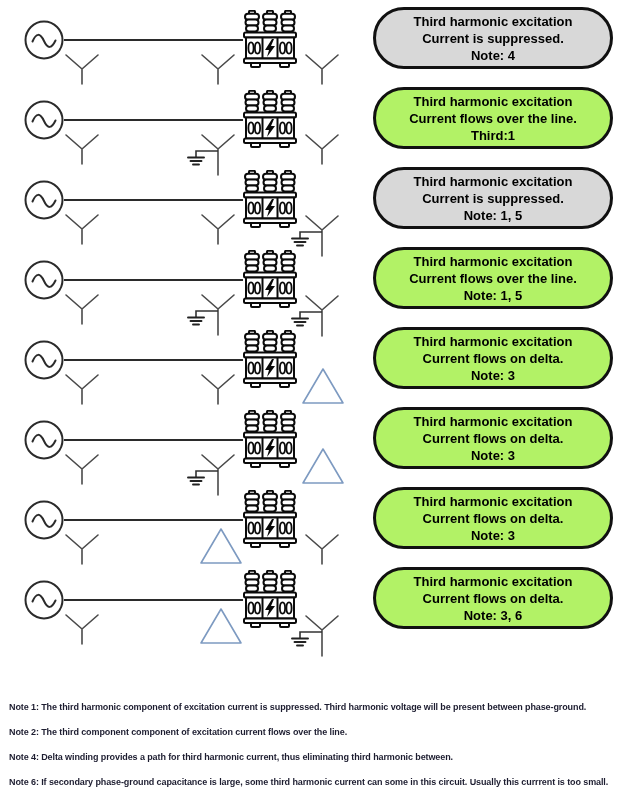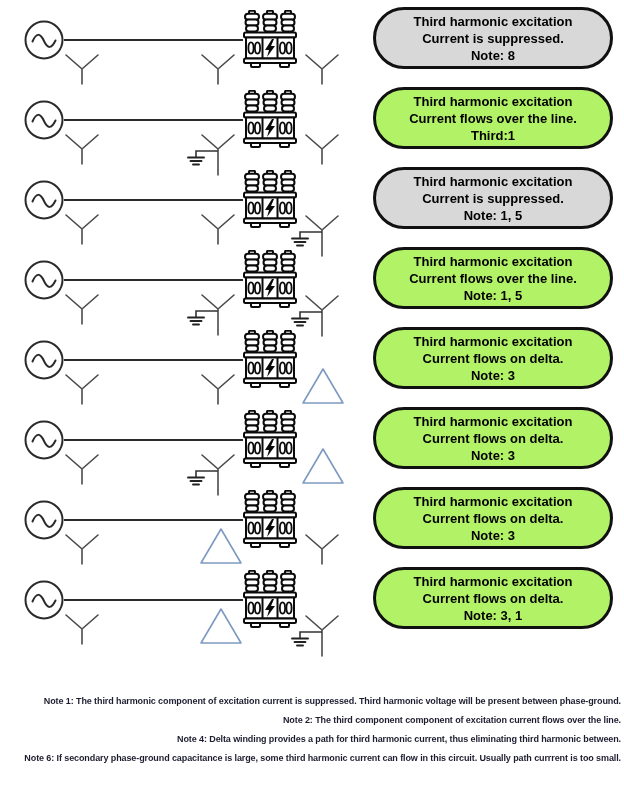--- a/index.html
+++ b/index.html
@@ -13,22 +13,22 @@
   .tline{position:absolute;height:2px;background:#2b2b2b;}
   .pill{
     position:absolute;left:373px;width:240px;height:62px;
     border:3px solid #111111;border-radius:34px;
     display:flex;flex-direction:column;align-items:center;justify-content:center;
     text-align:center;font-weight:bold;font-size:13px;line-height:17px;color:#000;
     box-sizing:border-box;
   }
   .notes{position:absolute;left:3px;top:692px;width:618px;}
   .note-line{
-    margin:0;font-size:9px;font-weight:bold;color:#1d1d30;
-    line-height:19px;letter-spacing:-0.1px;white-space:nowrap;text-align:right;
+    margin:6px;font-size:9px;font-weight:bold;color:#1d1d30;
+    line-height:19px;letter-spacing:-0.1px;white-space:nowrap;
   }
 </style>
 </head>
 <body>
 
 <div class="canvas">
   <div id="rows">
       <div class="row" style="top: 6px;">
         <svg width="42" height="42" viewBox="0 0 42 42" style="left:23px;top:13px">
     <circle cx="21" cy="21" r="18.5" fill="#fff" stroke="#2b2b2b" stroke-width="2"></circle>
@@ -70,21 +70,21 @@
       <ellipse cx="46" cy="38" rx="2.6" ry="5.6"></ellipse>
     </g>
     <polygon points="29,29 22,40 26,40 24,47 32,36 28,36 31,29" fill="#0a0a0a"></polygon>
   </svg>
         <svg width="40" height="34" viewBox="0 0 40 34" style="left:302px;top:46px">
     <path d="M20 17 L4 3 M20 17 L36 3 M20 17 L20 32" fill="none" stroke="#4a4a4a" stroke-width="1.6" stroke-linecap="round"></path>
   </svg>
         <div class="pill" style="top:1px;background:#d8d8d8">
           <span>Third harmonic excitation</span>
           <span>Current is suppressed.</span>
-          <span>Note: 8</span>
+          <span>Note: 4</span>
         </div>
       </div>
       <div class="row" style="top: 86px;">
         <svg width="42" height="42" viewBox="0 0 42 42" style="left:23px;top:13px">
     <circle cx="21" cy="21" r="18.5" fill="#fff" stroke="#2b2b2b" stroke-width="2"></circle>
     <path d="M9.5 22.5 q5.5 -13 11.5 -0.5 q5.5 12 11.5 -0.5" fill="none" stroke="#2b2b2b" stroke-width="2" stroke-linecap="round"></path>
   </svg>
         <div class="tline" style="left:64px;top:33px;width:179px"></div>
         <svg width="40" height="34" viewBox="0 0 40 34" style="left:62px;top:46px">
     <path d="M20 17 L4 3 M20 17 L36 3 M20 17 L20 32" fill="none" stroke="#4a4a4a" stroke-width="1.6" stroke-linecap="round"></path>
@@ -463,24 +463,24 @@
     <path d="M38 20 L16 20 L16 26" fill="none" stroke="#333" stroke-width="1.6"></path>
     <g stroke="#222" stroke-width="1.9" stroke-linecap="round">
       <path d="M8 26.5 L24 26.5"></path>
       <path d="M10.5 30 L21.5 30"></path>
       <path d="M13 33.5 L19 33.5"></path>
     </g>
   </svg>
         <div class="pill" style="top:1px;background:#b2f266">
           <span>Third harmonic excitation</span>
           <span>Current flows on delta.</span>
-          <span>Note: 3, 1</span>
+          <span>Note: 3, 6</span>
         </div>
       </div>
     </div>
 
   <div class="notes">
     <p class="note-line">Note 1: The third harmonic component of excitation current is suppressed. Third harmonic voltage will be present between phase-ground.</p>
     <p class="note-line">Note 2: The third component component of excitation current flows over the line.</p>
     <p class="note-line">Note 4: Delta winding provides a path for third harmonic current, thus eliminating third harmonic between.</p>
-    <p class="note-line">Note 6: If secondary phase-ground capacitance is large, some third harmonic current can flow in this circuit. Usually path currrent is too small.</p>
+    <p class="note-line">Note 6: If secondary phase-ground capacitance is large, some third harmonic current can some in this circuit. Usually this currrent is too small.</p>
   </div>
 </div>
 
 </body></html>

